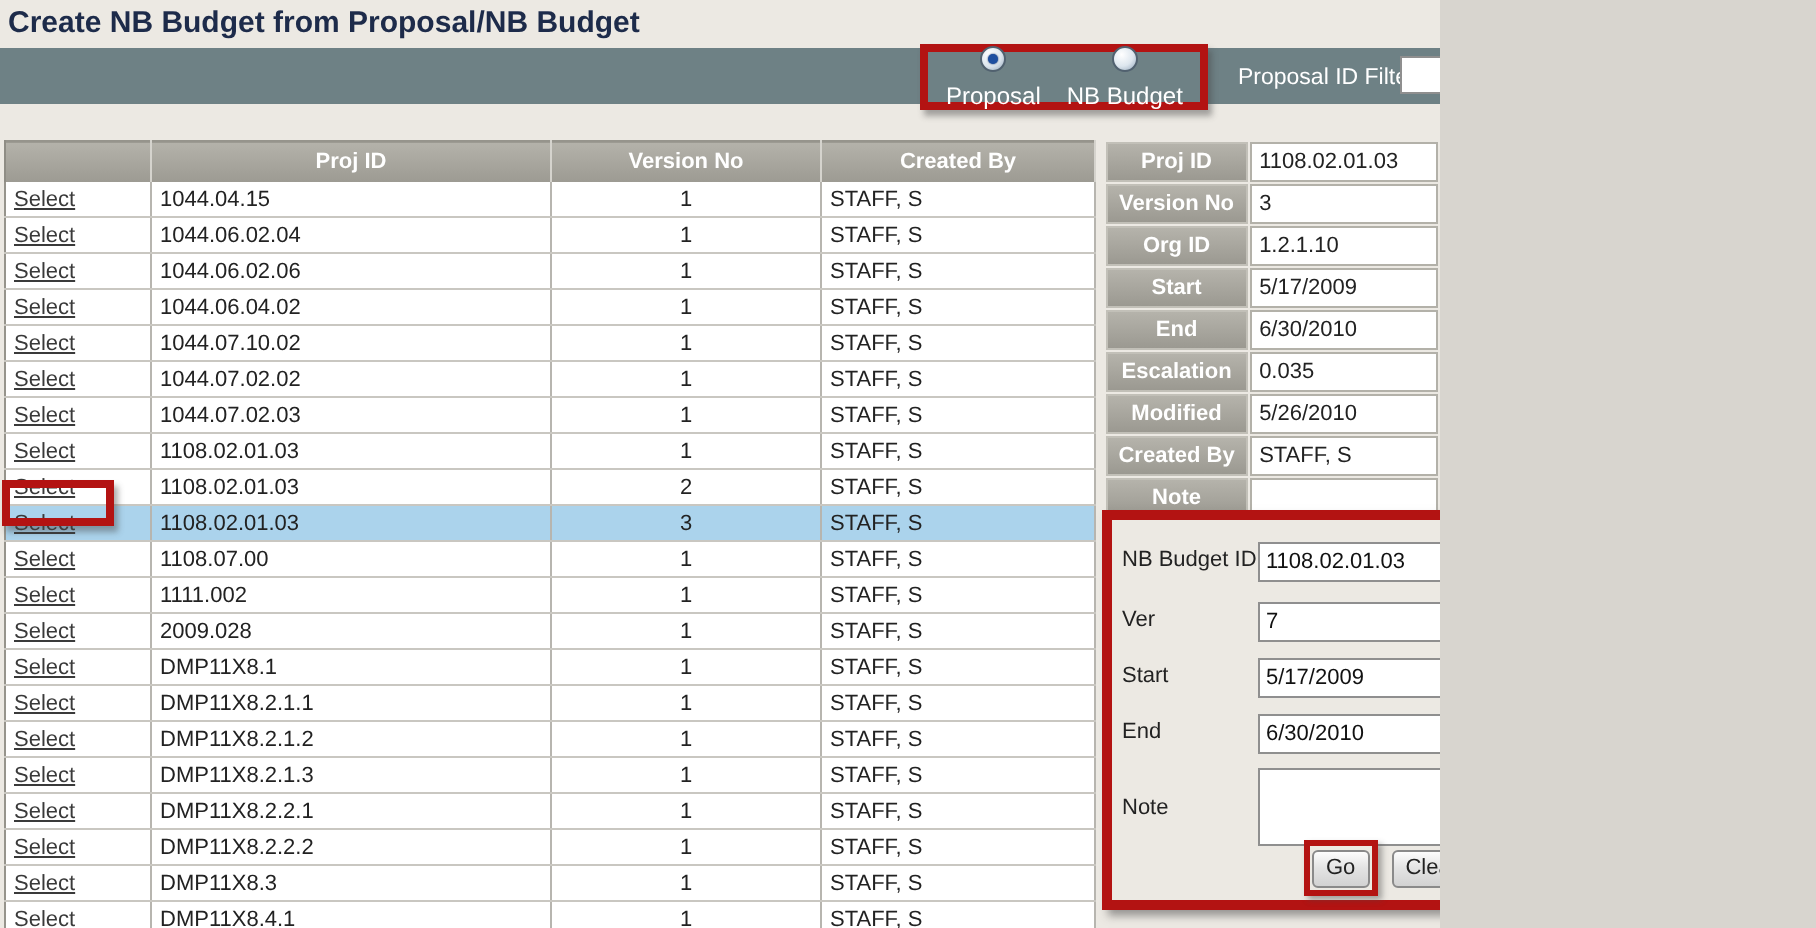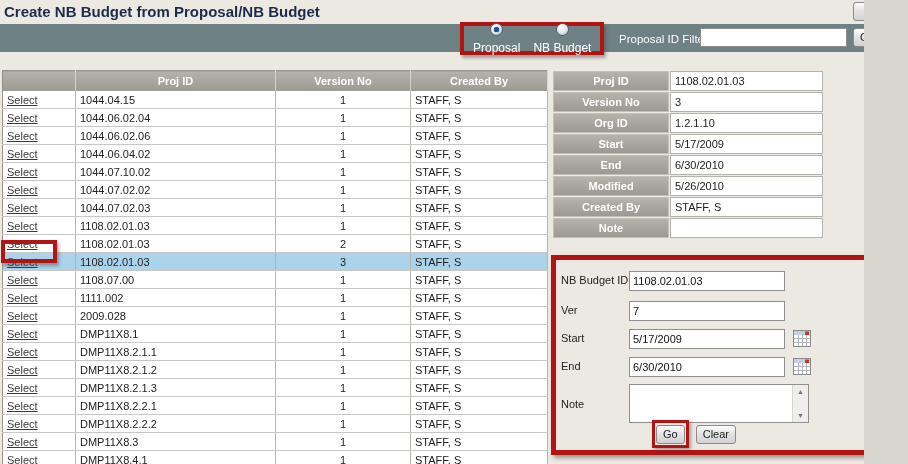--- a/index.html
+++ b/index.html
@@ -1,18 +1,18 @@
 <!DOCTYPE html>
 <html><head>
 <meta charset="utf-8">
 <style>
   html,body{margin:0;padding:0;}
   body{background:#d8d5cf;}
   .page{
-    position:relative; width:864px; height:464px; overflow:hidden;
+    position:relative; width:720px; height:464px; overflow:hidden;
     background:#ece9e3; font-family:"Liberation Sans",sans-serif;
   }
   
   .title{
     position:absolute; left:4px; top:3px; font-size:15px; font-weight:bold;
     color:#1d2b4a; letter-spacing:0;
   }
   .btn{
     font-family:Liberation Sans, sans-serif; font-size:11px; color:#222;
     background:linear-gradient(#fdfdfd,#e4e4e4 45%,#d2d2d2);
@@ -296,20 +296,24 @@
           </tr>
           <tr>
             <td class="d-label">Start</td>
             <td class="d-value">5/17/2009</td>
           </tr>
           <tr>
             <td class="d-label">End</td>
             <td class="d-value">6/30/2010</td>
           </tr>
           <tr>
+            <td class="d-label">Escalation</td>
+            <td class="d-value">0.035</td>
+          </tr>
+          <tr>
             <td class="d-label">Modified</td>
             <td class="d-value">5/26/2010</td>
           </tr>
           <tr>
             <td class="d-label">Created By</td>
             <td class="d-value">STAFF, S</td>
           </tr>
           <tr>
             <td class="d-label">Note</td>
             <td class="d-value"></td>

